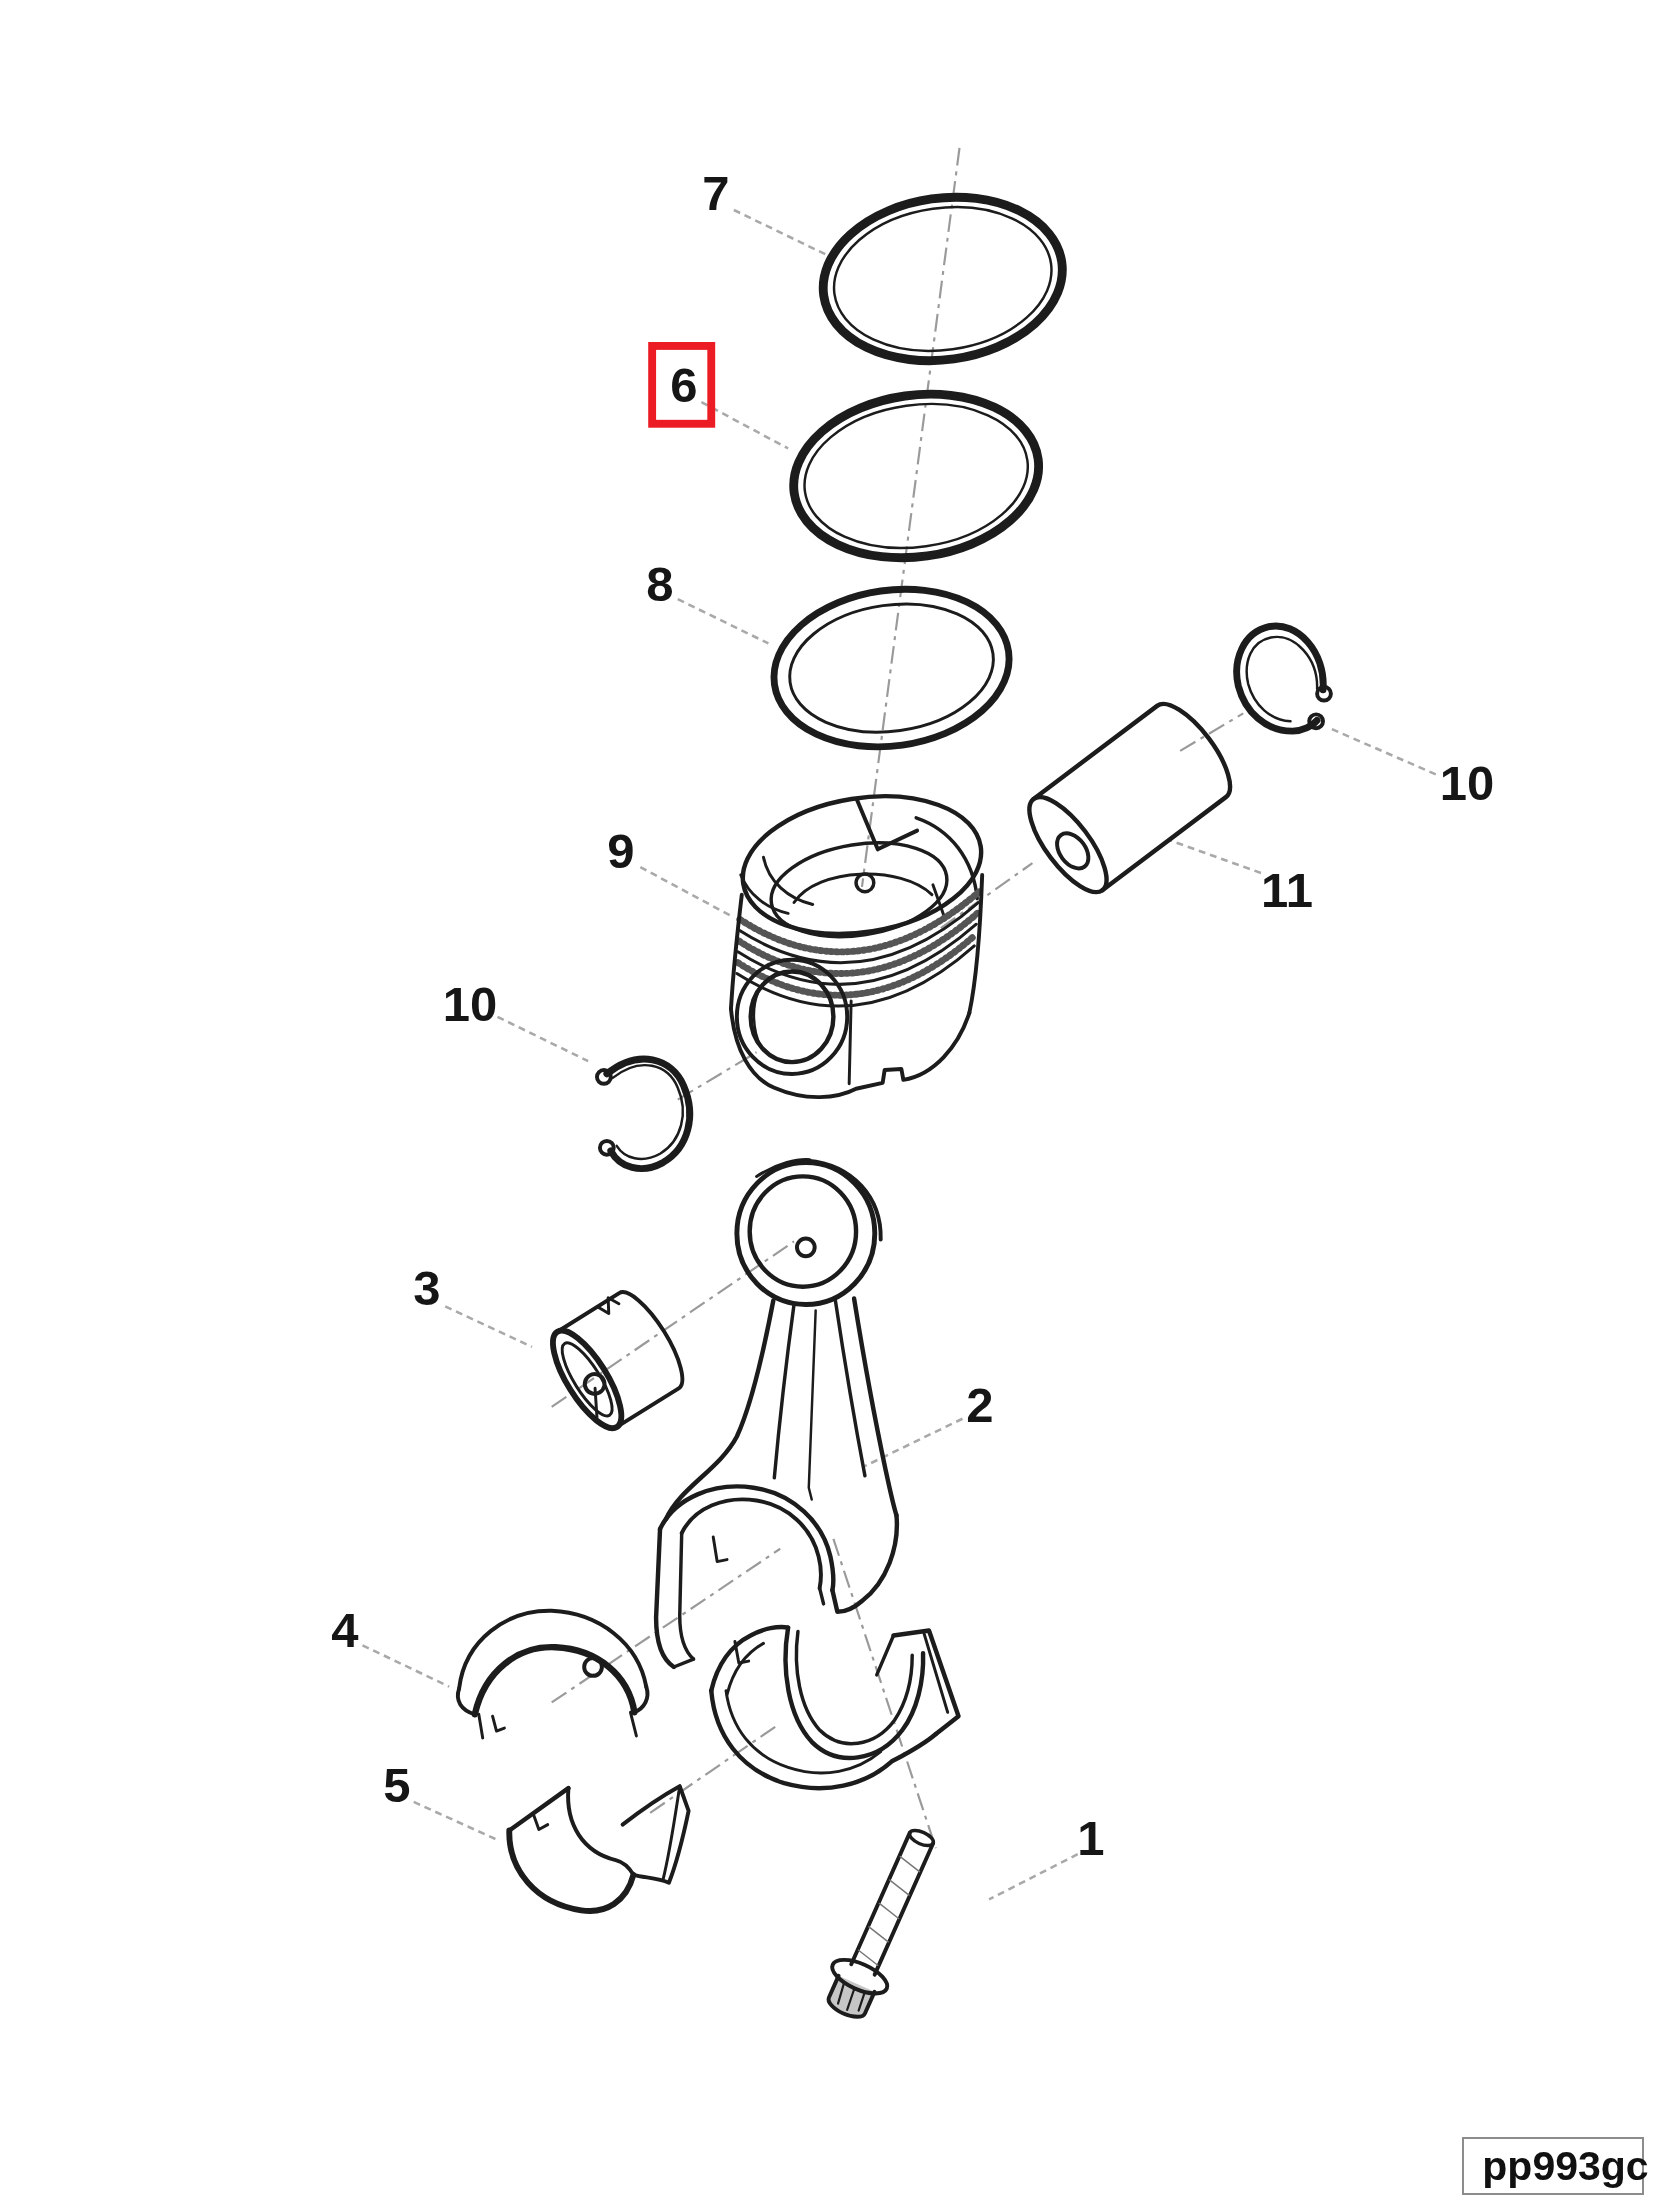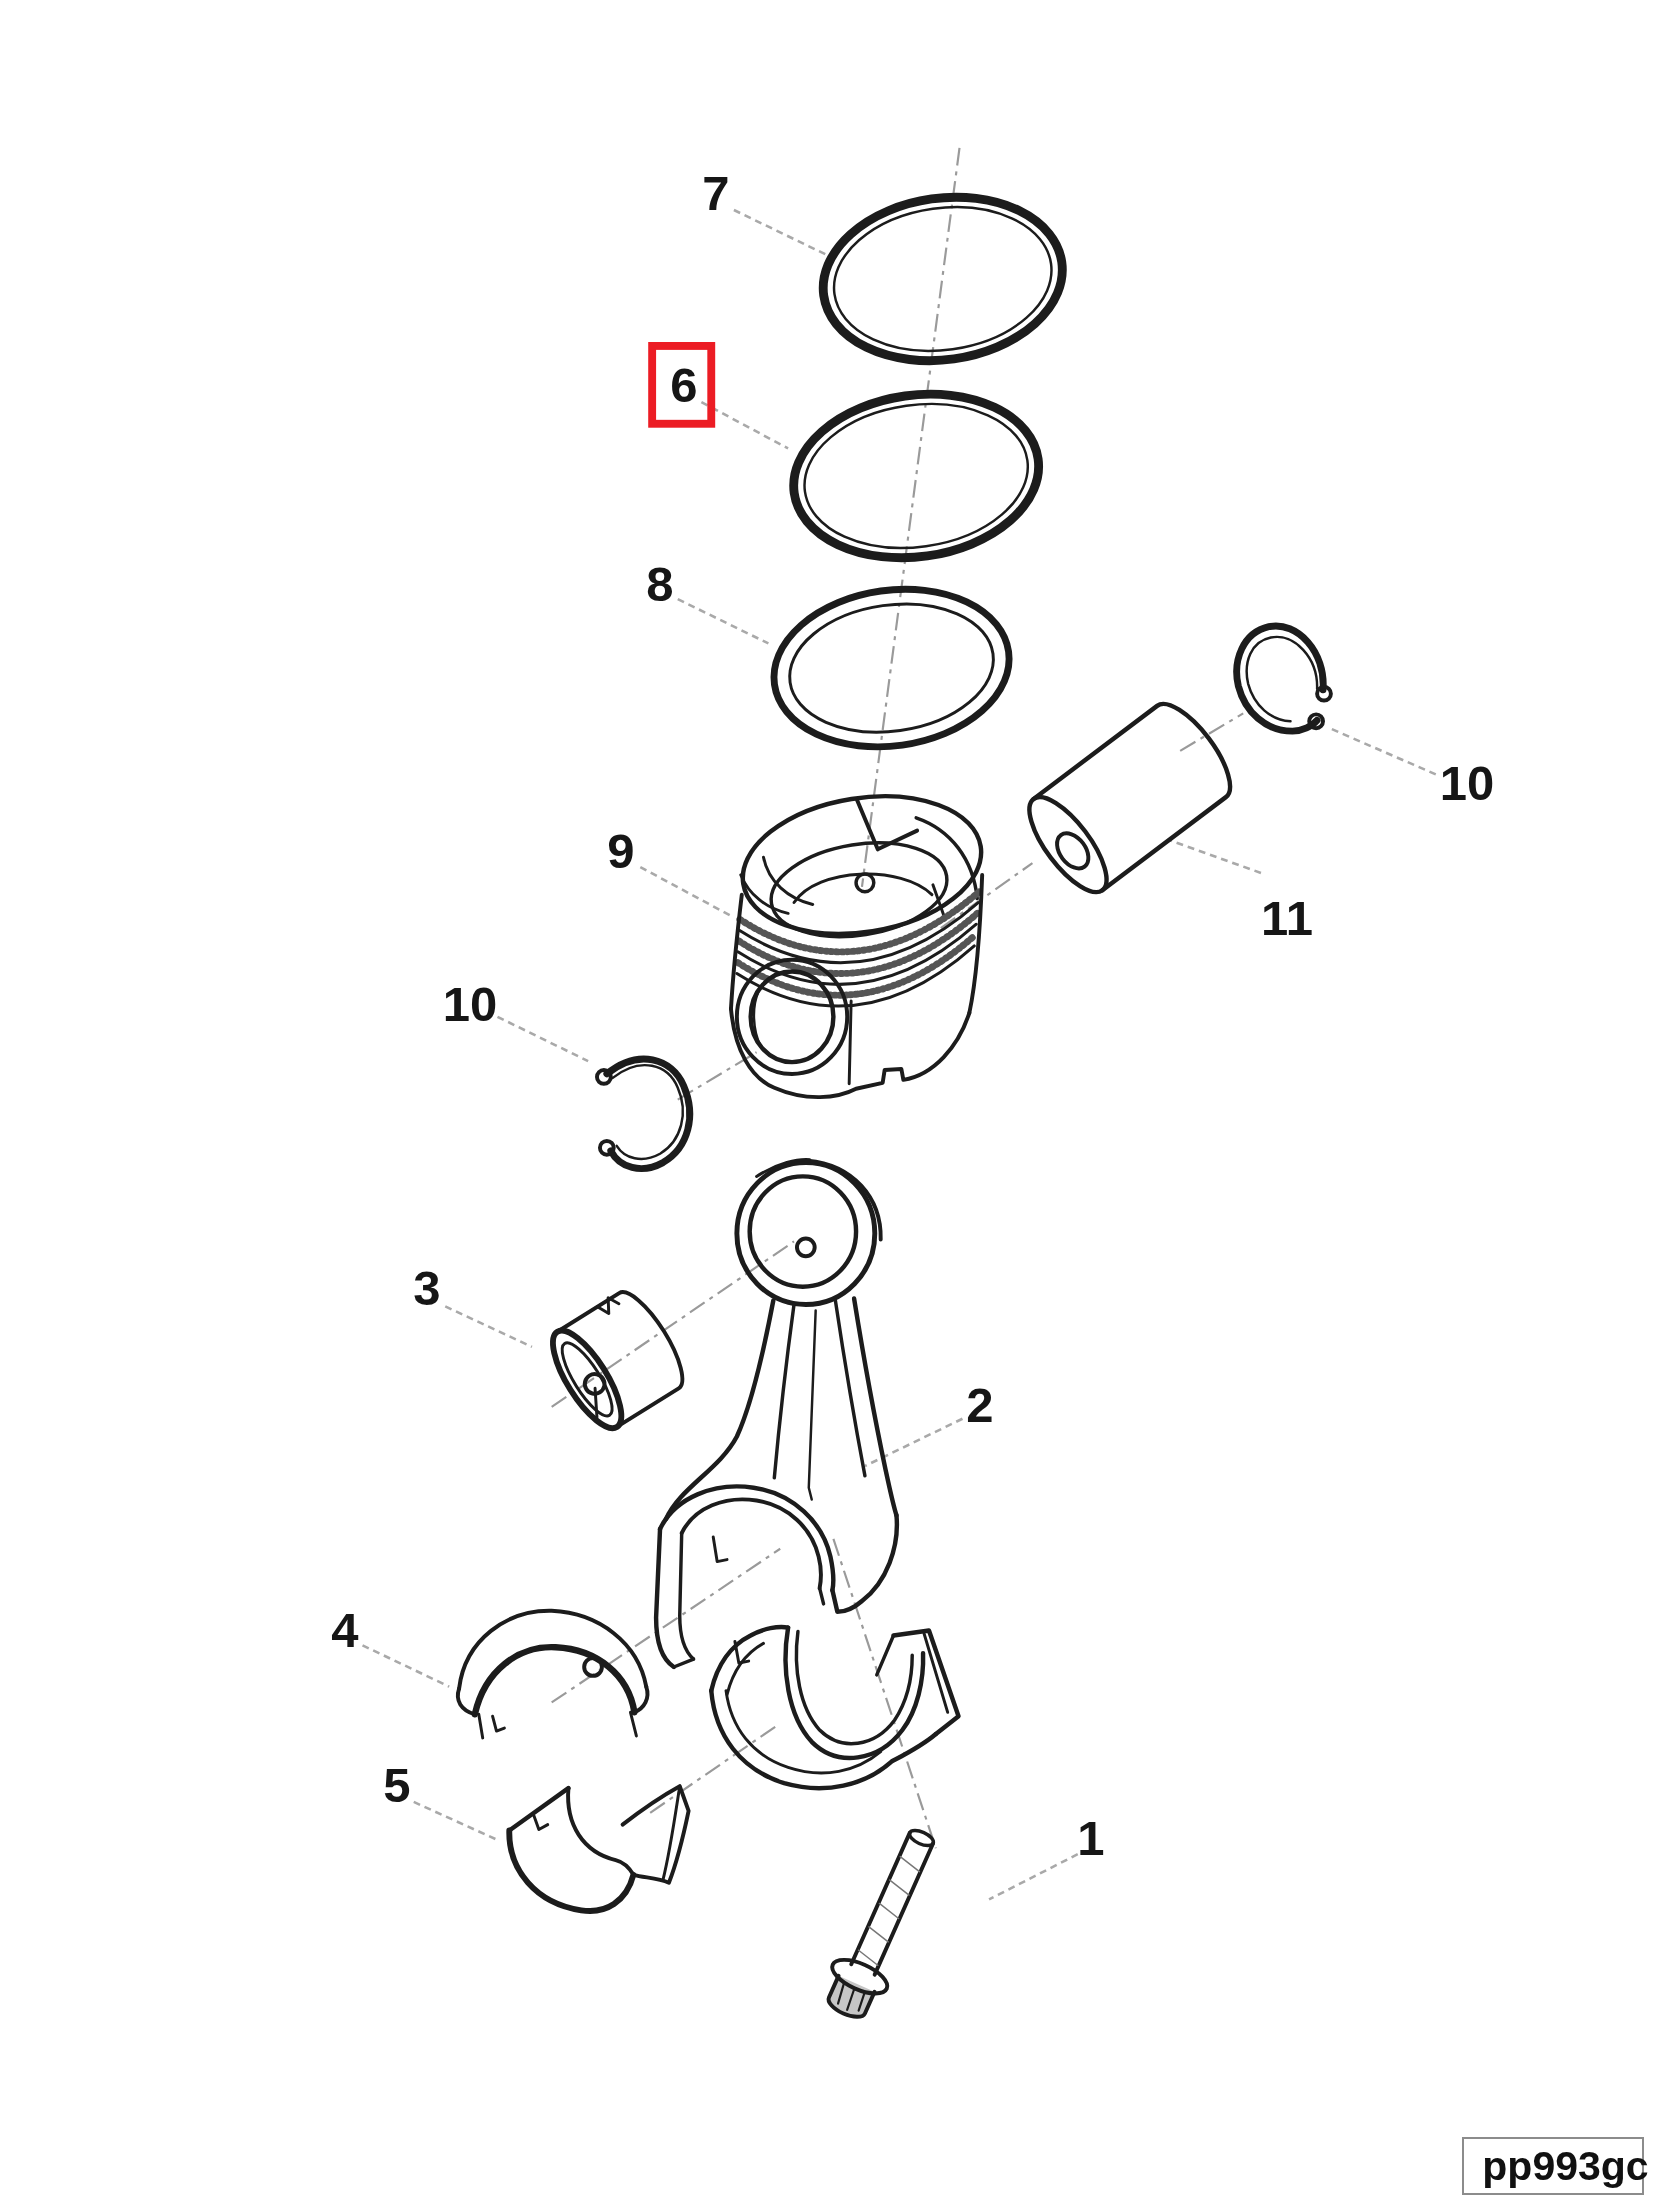--- a/index.html
+++ b/index.html
@@ -211,21 +211,21 @@
 
     <rect x="662" y="351" width="60" height="79" fill="none" stroke-width="8" stroke="#ec1c24"></rect>
   </svg>
 
   <div class="callout" style="left:716px;top:193px;">7</div>
   <div class="callout" style="left:684px;top:385px;">6</div>
   <div class="callout" style="left:660px;top:584px;">8</div>
   <div class="callout" style="left:621px;top:851px;">9</div>
   <div class="callout" style="left:470px;top:1004px;">10</div>
   <div class="callout" style="left:1467px;top:783px;">10</div>
-  <div class="callout" style="left:1287px;top:890px;margin-top:28px;">11</div>
+  <div class="callout" style="left:1287px;top:890px;">11</div>
   <div class="callout" style="left:427px;top:1288px;">3</div>
   <div class="callout" style="left:980px;top:1405px;">2</div>
   <div class="callout" style="left:345px;top:1630px;">4</div>
   <div class="callout" style="left:397px;top:1785px;">5</div>
   <div class="callout" style="left:1091px;top:1838px;">1</div>
 
   <div class="watermark" style="left:1462px;top:2137px;width:182px;height:58px;">
     <span>pp993gc</span>
   </div>
 

